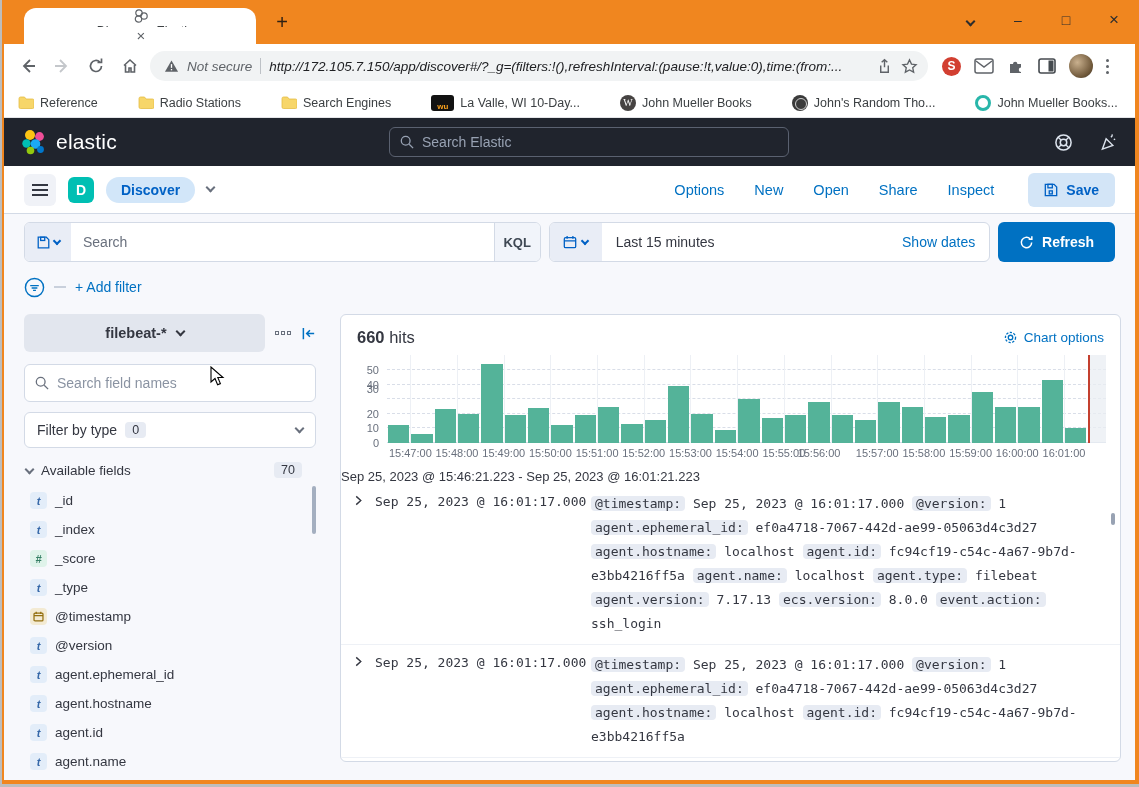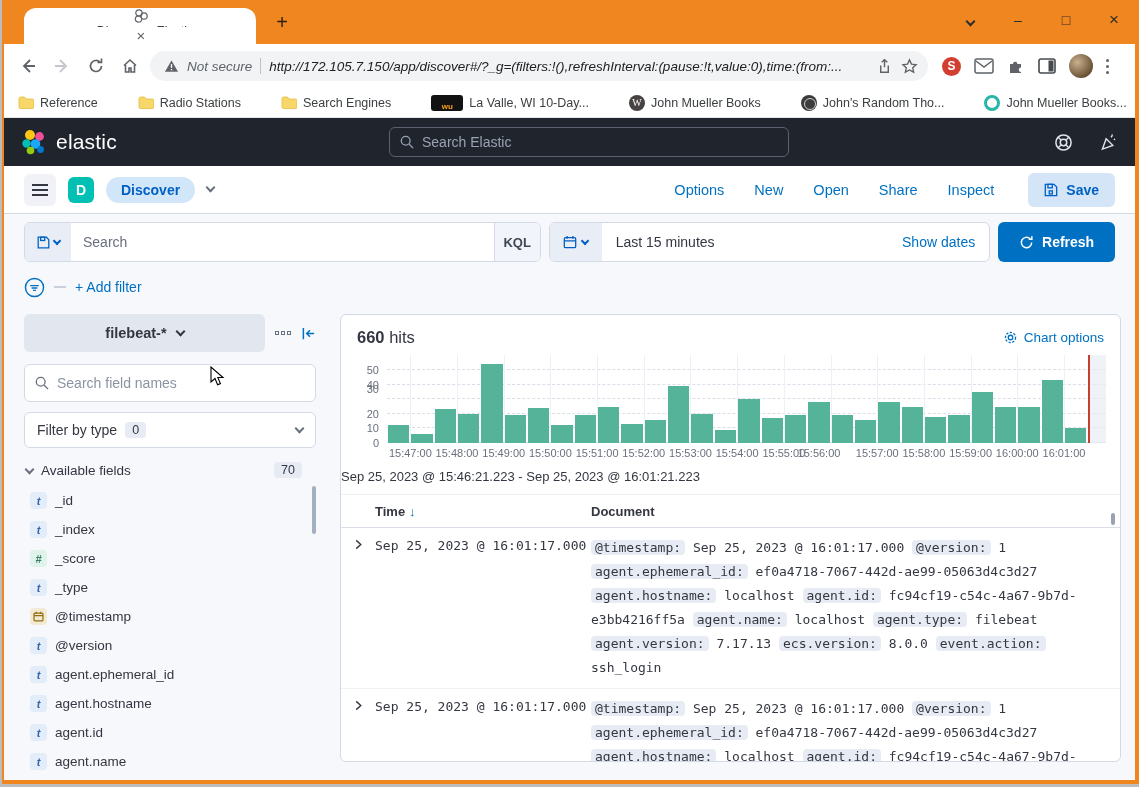--- a/index.html
+++ b/index.html
@@ -29,21 +29,21 @@
   .s-badge { width:19px; height:19px; border-radius:50%; background:#D23F31; color:#fff; font-weight:bold; font-size:12px; display:flex; align-items:center; justify-content:center; }
   .avatar { width:24px; height:24px; border-radius:50%; background:radial-gradient(circle at 35% 35%, #c9b08e, #6b5436 70%, #3c3a42); }
   .vdots { display:flex; flex-direction:column; gap:3px; }
   .vdots i { width:3px; height:3px; border-radius:50%; background:#5F6368; }
 
   
   .bookmarks { height:30px; background:#fff; border-bottom:1px solid #E4E5E8; display:flex; align-items:center; padding:0 14px; gap:40px; font-size:12.5px; color:#3C4043; flex:none; }
   .bm { display:flex; align-items:center; gap:6px; white-space:nowrap; }
   .bm-right { margin-left:auto; display:flex; align-items:center; gap:14px; }
   .bm-sep { width:1px; height:16px; background:#DADCE0; }
-  .wu-ic { width:32px; height:16px; background:#121212; border-radius:3px; color:#F8A01C; font-size:8px; font-weight:bold; display:flex; align-items:flex-end; justify-content:center; }
+  .wu-ic { width:23px; height:16px; background:#121212; border-radius:3px; color:#F8A01C; font-size:8px; font-weight:bold; display:flex; align-items:flex-end; justify-content:center; }
   .wp-ic { width:16px; height:16px; border-radius:50%; background:#464342; color:#fff; font-size:10px; display:flex; align-items:center; justify-content:center; font-family:"Liberation Serif",serif; }
   .globe-ic { width:16px; height:16px; border-radius:50%; background:#3b3b3b; position:relative; }
   .globe-ic:after { content:""; position:absolute; left:3px; top:3px; width:10px; height:10px; border-radius:50%; border:1.5px solid #cfcfcf; }
   .gd-ic { width:16px; height:16px; border-radius:50%; border:3px solid #29b6aa; }
 
   
   .es-header { height:48px; background:#20242D; display:flex; align-items:center; padding:0 16px; position:relative; flex:none; }
   .brand { color:#fff; font-size:21px; margin-left:8px; letter-spacing:0.2px; }
   .es-search { position:absolute; left:385px; top:9px; width:400px; height:30px; border:1px solid #5A6170; border-radius:6px; display:flex; align-items:center; padding:0 10px; gap:8px; color:#98A2B3; font-size:14px; }
   .es-hdr-icons { margin-left:auto; display:flex; gap:26px; align-items:center; }
@@ -535,27 +535,20 @@
                   <span style="left: 396.851px;">15:55:00</span>
                   <span style="left: 418px; margin-left: 14px;">15:56:00</span>
                   <span style="left: 490.227px;">15:57:00</span>
                   <span style="left: 536.916px;">15:58:00</span>
                   <span style="left: 583.604px;">15:59:00</span>
                   <span style="left: 630.292px;">16:00:00</span>
                   <span style="left: 676.981px;">16:01:00</span>
                 </div>
          </div>
          <div class="caption">Sep 25, 2023 @ 15:46:21.223 - Sep 25, 2023 @ 16:01:21.223</div>
-         <div class="tbl-head">
-           <span class="th-time">
-             <span>Time</span>
-                  <span class="sort-arrow">↓</span>
-           </span>
-           <span>Document</span>
-         </div>
          <div id="doc-rows">
                 <div class="doc-row">
                   <span class="row-chev">
                     <svg width="11" height="11" viewBox="0 0 12 12">
                       <path d="M3.5 1.5L8.5 6l-5 4.5" fill="none" stroke="#343741" stroke-width="1.5"></path>
                     </svg>
                   </span>
                   <div class="row-time">Sep 25, 2023 @ 16:01:17.000</div>
                   <div class="row-doc"><span class="dk">@timestamp:</span> <span class="dv">Sep 25, 2023 @ 16:01:17.000</span> <span class="dk">@version:</span> <span class="dv">1</span> <span class="dk">agent.ephemeral_id:</span> <span class="dv">ef0a4718-7067-442d-ae99-05063d4c3d27</span> <span class="dk">agent.hostname:</span> <span class="dv">localhost</span> <span class="dk">agent.id:</span> <span class="dv">fc94cf19-c54c-4a67-9b7d-e3bb4216ff5a</span> <span class="dk">agent.name:</span> <span class="dv">localhost</span> <span class="dk">agent.type:</span> <span class="dv">filebeat</span> <span class="dk">agent.version:</span> <span class="dv">7.17.13</span> <span class="dk">ecs.version:</span> <span class="dv">8.0.0</span> <span class="dk">event.action:</span> <span class="dv">ssh_login</span> </div>
                 </div>

